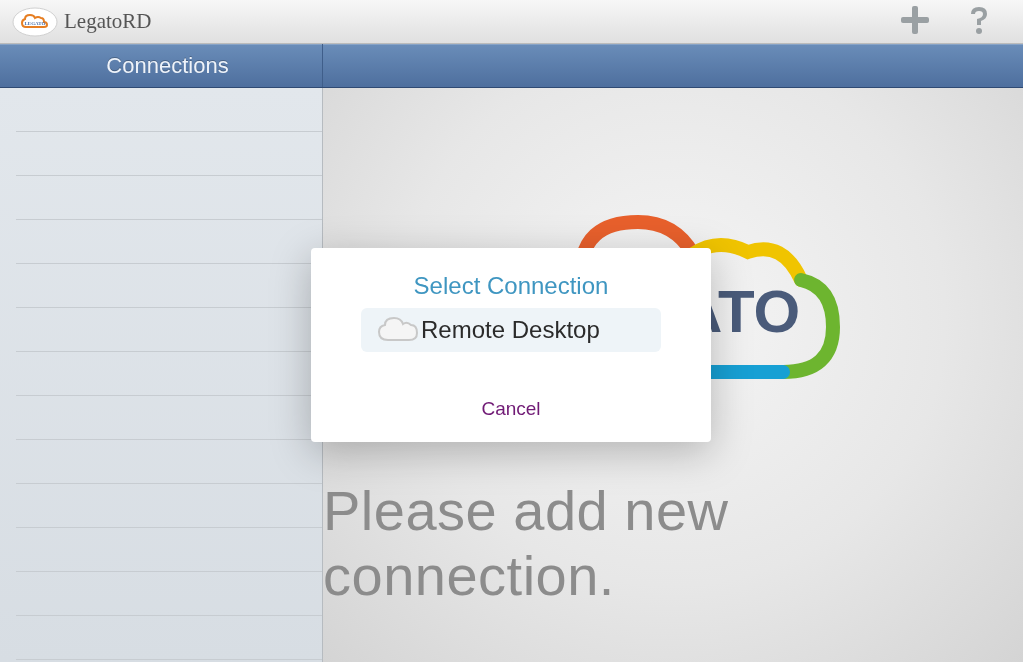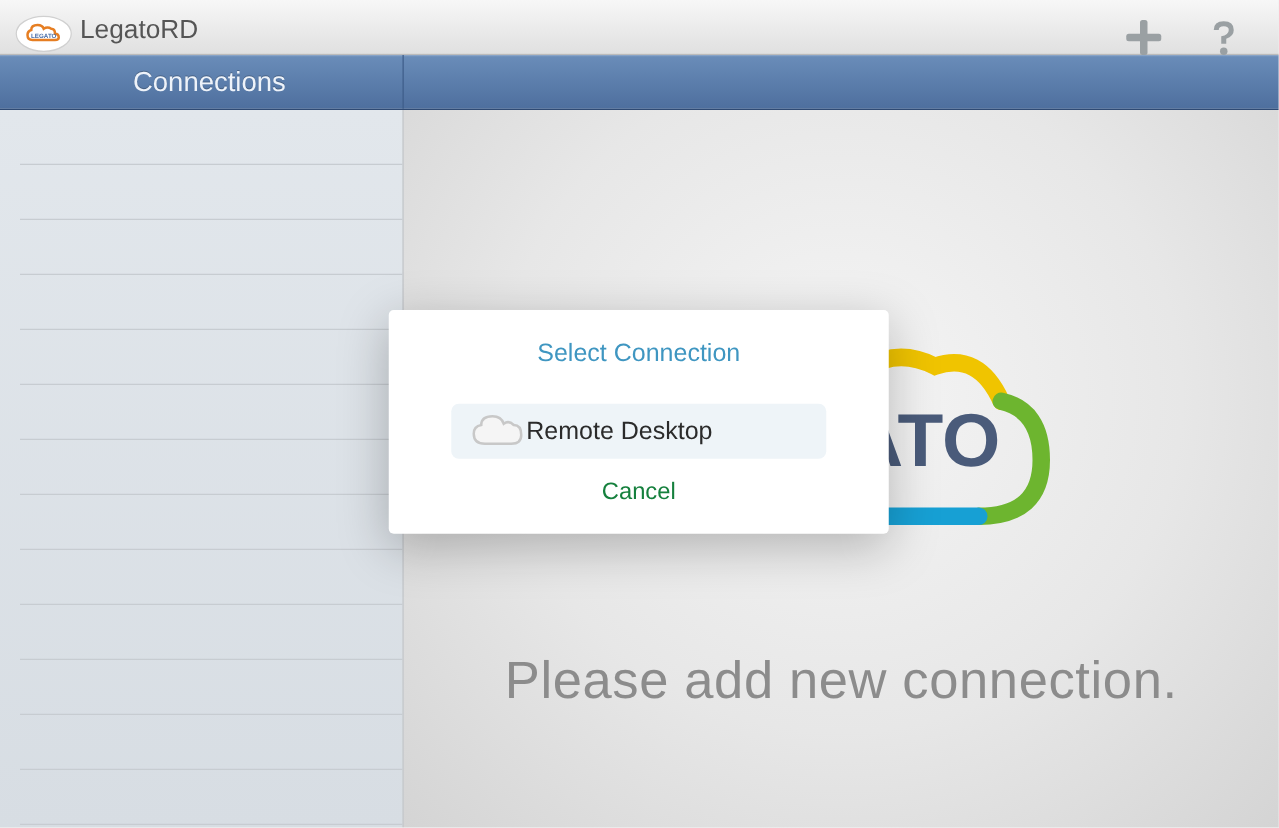--- a/index.html
+++ b/index.html
@@ -9,23 +9,24 @@
       font-family: -apple-system, "Helvetica Neue", Helvetica, Arial, sans-serif;
       overflow: hidden;
       position: relative;
       background: #eee;
     }
     .titlebar {
       height: 44px;
       background: linear-gradient(to bottom, #f7f7f7, #e0e0e0);
       border-bottom: 1px solid #bbb;
       display: flex;
-      align-items: flex-start;
+      align-items: center;
       padding: 12px 12px;
       position: relative;
+      font-family: Liberation Serif, serif;
     }
     .app-logo {
       width: 46px;
       height: 30px;
       display: flex;
       align-items: center;
       justify-content: center;
       margin-right: 6px;
     }
     .app-title {
@@ -98,68 +99,69 @@
       display: flex;
       flex-direction: column;
       align-items: center;
       justify-content: center;
     }
     .big-logo {
       margin-top: 40px;
     }
     .prompt-text {
       margin-top: 52px;
-      font-size: 42px;
+      font-size: 56px;
       color: #8c8c8c;
       font-weight: 400;
       letter-spacing: 0.5px;
     }
     
     .dialog {
       position: absolute;
       width: 400px;
       left: 311px;
       top: 248px;
       background: #fff;
       border-radius: 4px;
       box-shadow: 0 10px 40px rgba(0,0,0,0.25);
       padding: 24px 50px 22px;
       text-align: center;
     }
     .dialog-title {
-      font-size: 20px;
+      font-size: 24px;
       color: #3f96c1;
       font-weight: 400;
-      margin-bottom: 28px;
+      margin-bottom: 8px;
     }
     .option {
       background: #eef4f8;
       border-radius: 6px;
       height: 44px;
       display: flex;
       align-items: center;
       padding: 0 12px;
       margin-bottom: 16px;
       cursor: pointer;
     }
     .option .opt-icon {
       width: 48px;
       display: flex;
       align-items: center;
       justify-content: center;
     }
     .option .opt-label {
-      font-size: 20px;
+      font-size: 24px;
       color: #2b2b2b;
       font-weight: 500;
       text-align: left;
     }
     .dialog-cancel {
+      margin-top: 30px;
       font-size: 19px;
-      color: #15803d;
+      color: #701a75;
       cursor: pointer;
       display: inline-block;
     }
   </style>
 </head>
 <body>
 
 <div class="titlebar">
   <span class="app-logo">
     <svg width="46" height="30" viewBox="0 0 46 30">

